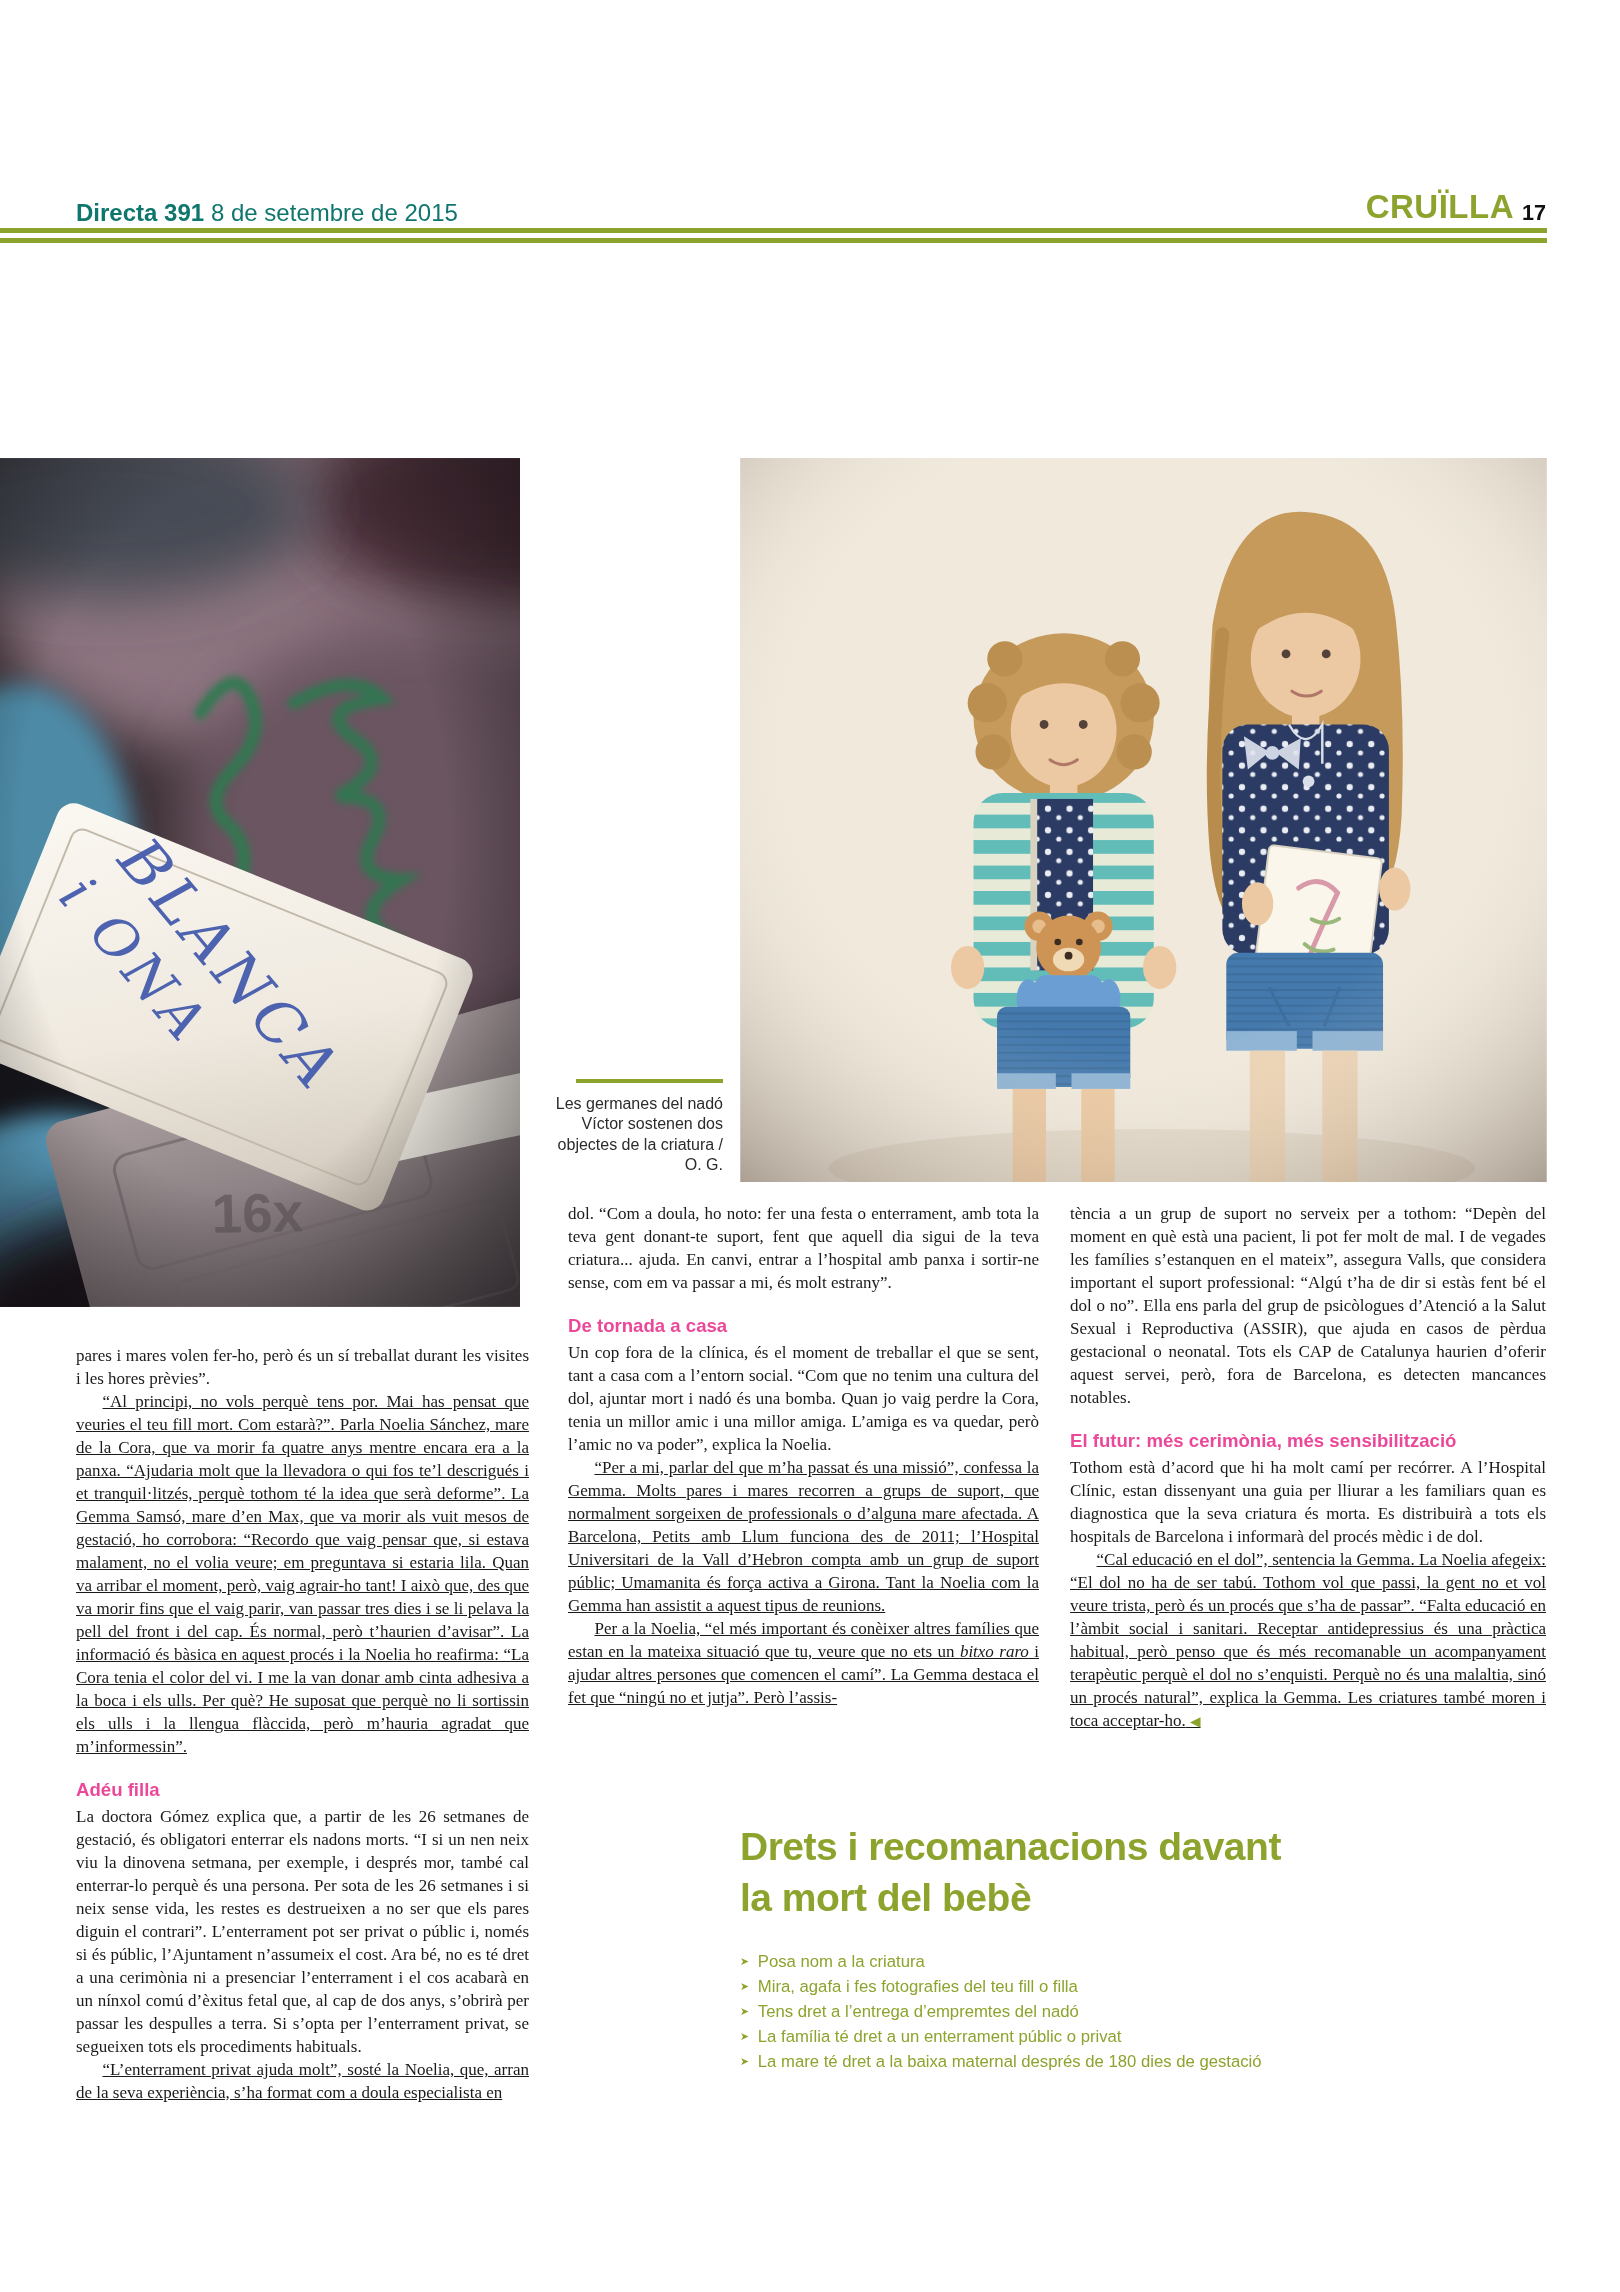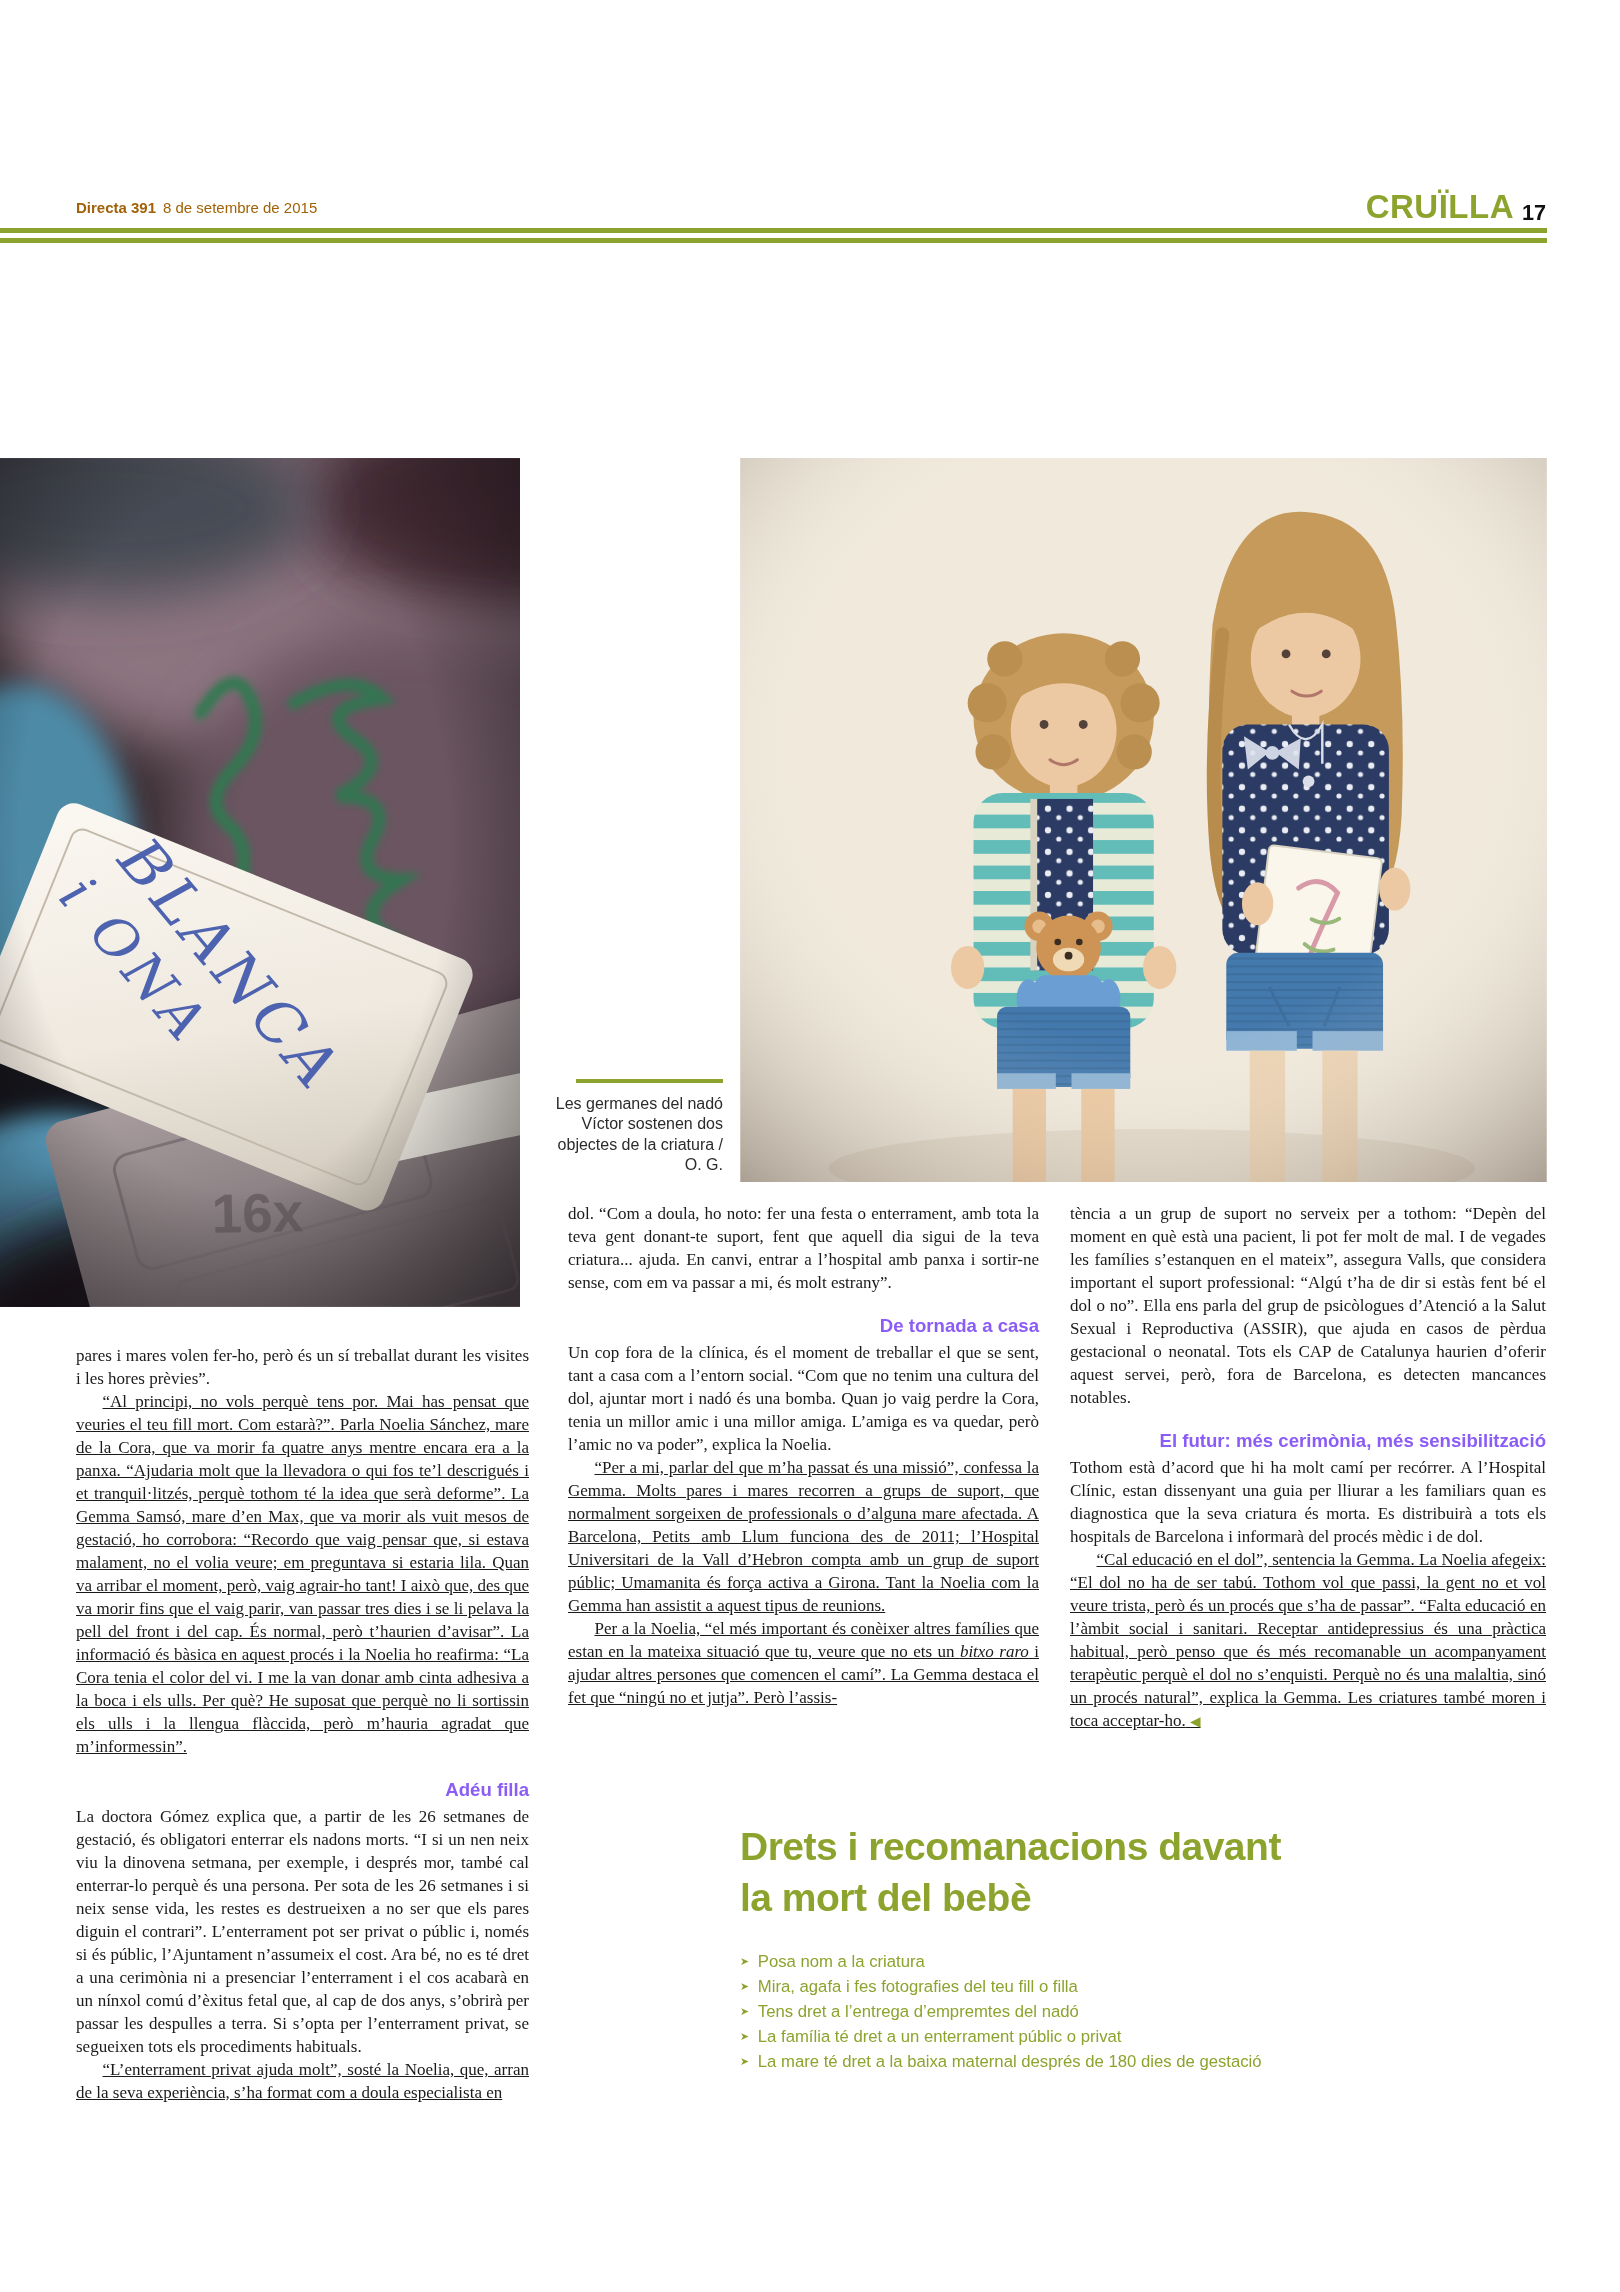--- a/index.html
+++ b/index.html
@@ -2,21 +2,21 @@
 <html><head>
 <meta charset="utf-8">
 <style>
   html,body{margin:0;padding:0;background:#9a9a9a;}
   .page{
     position:relative;width:1620px;height:2293px;background:#ffffff;
     margin:0 auto;overflow:hidden;
     font-family:"Liberation Sans",sans-serif;color:#161616;
   }
   
-  .masthead-left{position:absolute;left:76px;top:199px;font-size:15px;color:#a16207;}
+  .masthead-left{position:absolute;left:76px;top:199px;font-size:24px;color:#0f766e;}
   .masthead-left .brand{font-weight:bold;}
   .masthead-left .date{margin-left:6.9px;}
   .masthead-right{position:absolute;right:74px;top:188px;display:flex;align-items:flex-end;gap:8px;}
   .masthead-right .section{font-weight:bold;font-size:33px;letter-spacing:0.5px;color:#8CA32D;}
   .masthead-right .pageno{font-weight:bold;font-size:21.6px;color:#111;}
   .rule{position:absolute;left:0;width:1547px;height:4.9px;background:#8CA32D;}
   .rule-1{top:228px;}
   .rule-2{top:238px;}
   
   .photo-left{position:absolute;left:0;top:458px;width:520px;height:849px;overflow:hidden;background:#2a2128;}
@@ -32,21 +32,21 @@
   
   .col{position:absolute;font-family:"Liberation Serif",serif;font-size:17px;line-height:23px;
        text-align:justify;color:#1a1a1a;}
   .col p{margin:0;}
   .col .ind{text-indent:26.5px;text-decoration:underline;}
   .col .it{font-style:italic;}
   .col1{left:76px;top:1344px;width:453px;}
   .col2{left:568px;top:1202px;width:471px;}
   .col3{left:1070px;top:1202px;width:476px;}
   .subhead{font-family:"Liberation Sans",sans-serif;font-weight:bold;font-size:18.6px;line-height:21.6px;
-           color:#8b5cf6;margin:20.6px 0 4.9px 0;text-align:right;}
+           color:#ec4899;margin:20.6px 0 4.9px 0;text-align:left;}
   .endmark{color:#8CA32D;font-size:13.7px;font-family:"DejaVu Sans",sans-serif;}
   
   .rights{position:absolute;left:740px;top:1821px;width:686px;}
   .rights h2{margin:0;width:549px;font-family:"Liberation Sans",sans-serif;font-weight:bold;
              font-size:39px;line-height:51px;letter-spacing:-0.5px;color:#8CA32D;}
   .rights ul{list-style:none;margin:26.5px 0 0 0;padding:0;}
   .rights li{font-size:16.7px;line-height:23px;color:#8CA32D;white-space:nowrap;}
   .rights .mk{font-size:10.8px;margin-right:8.8px;position:relative;top:-2px;font-family:"DejaVu Sans",sans-serif;}
 </style>
 </head>

